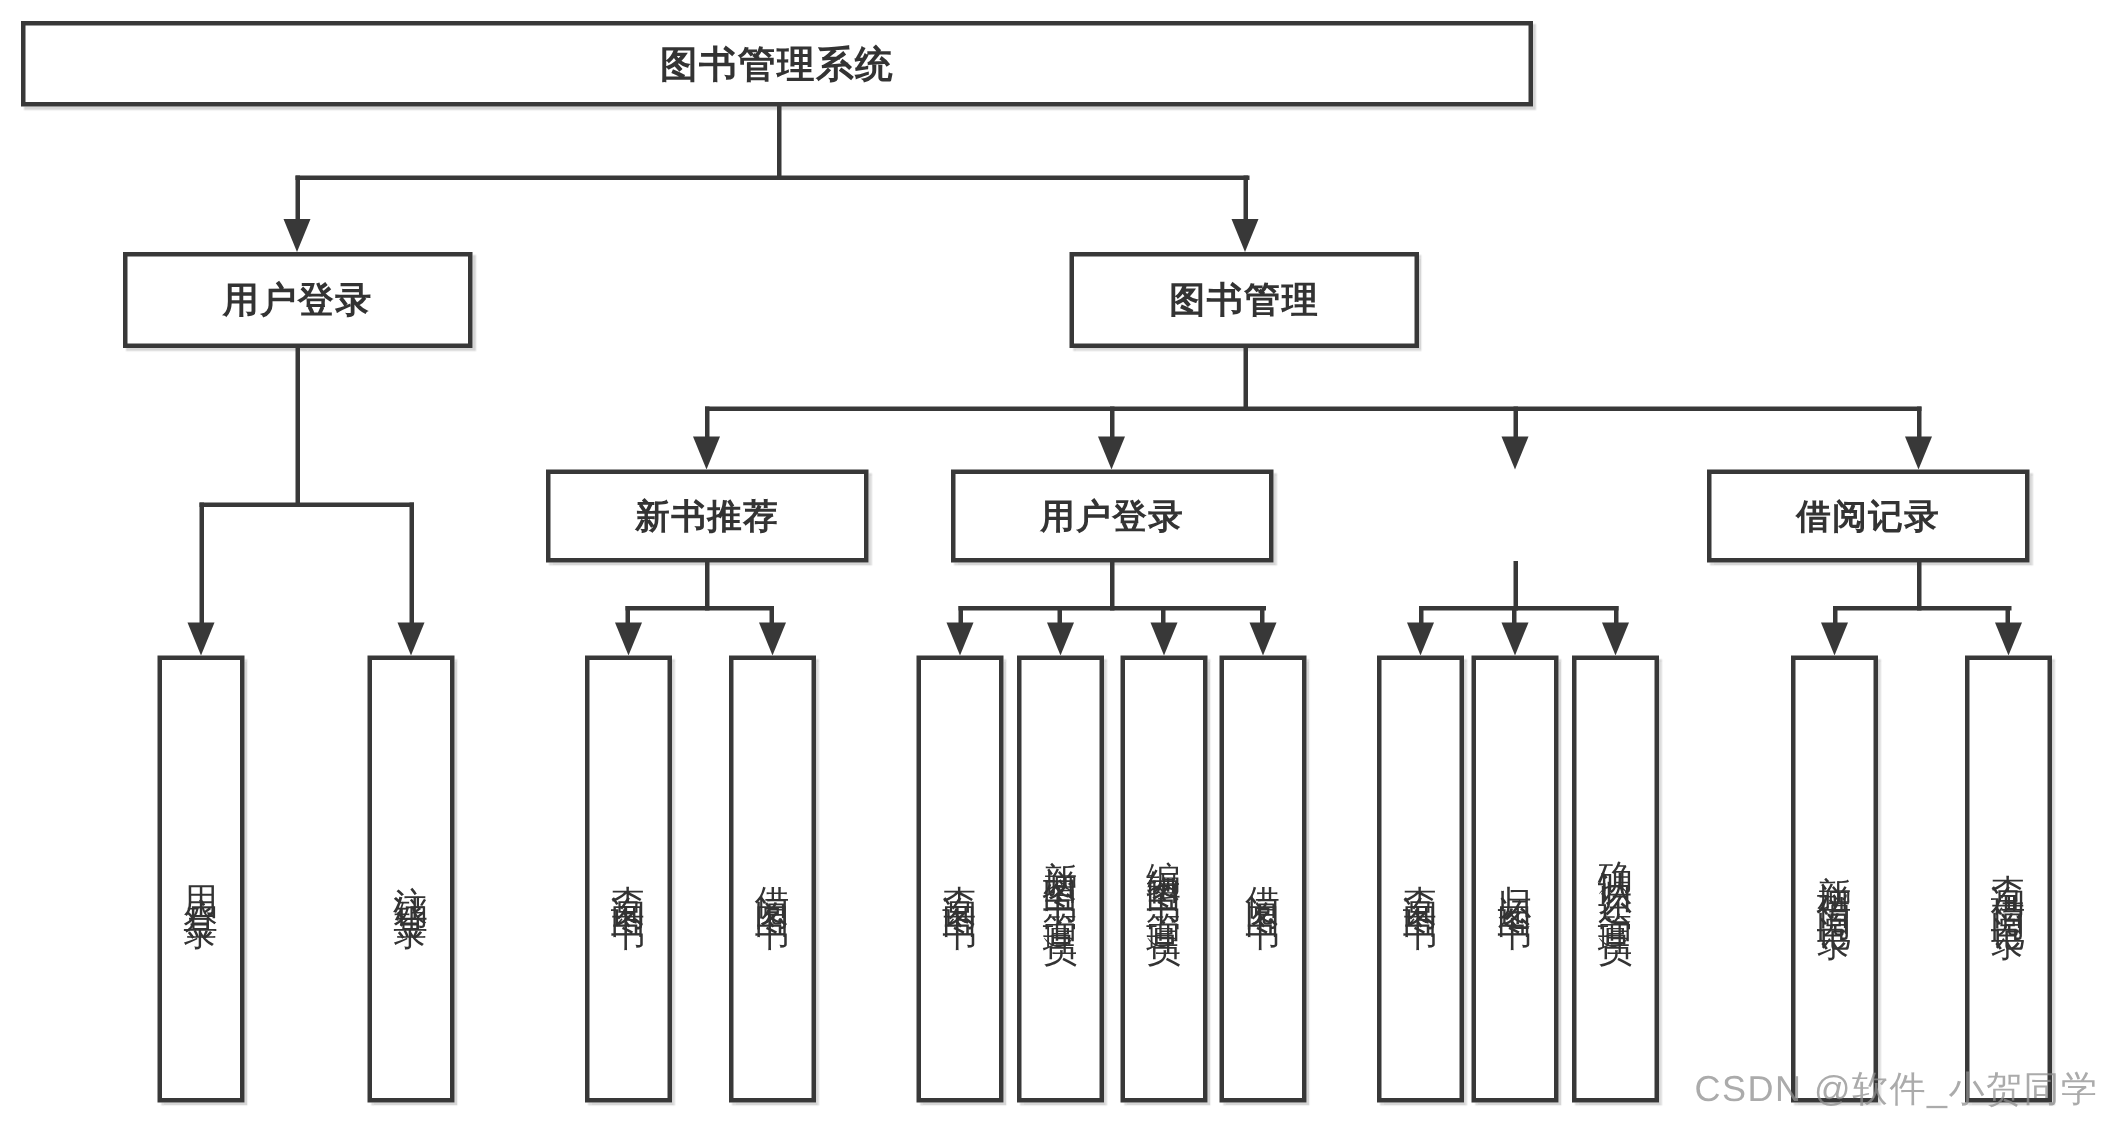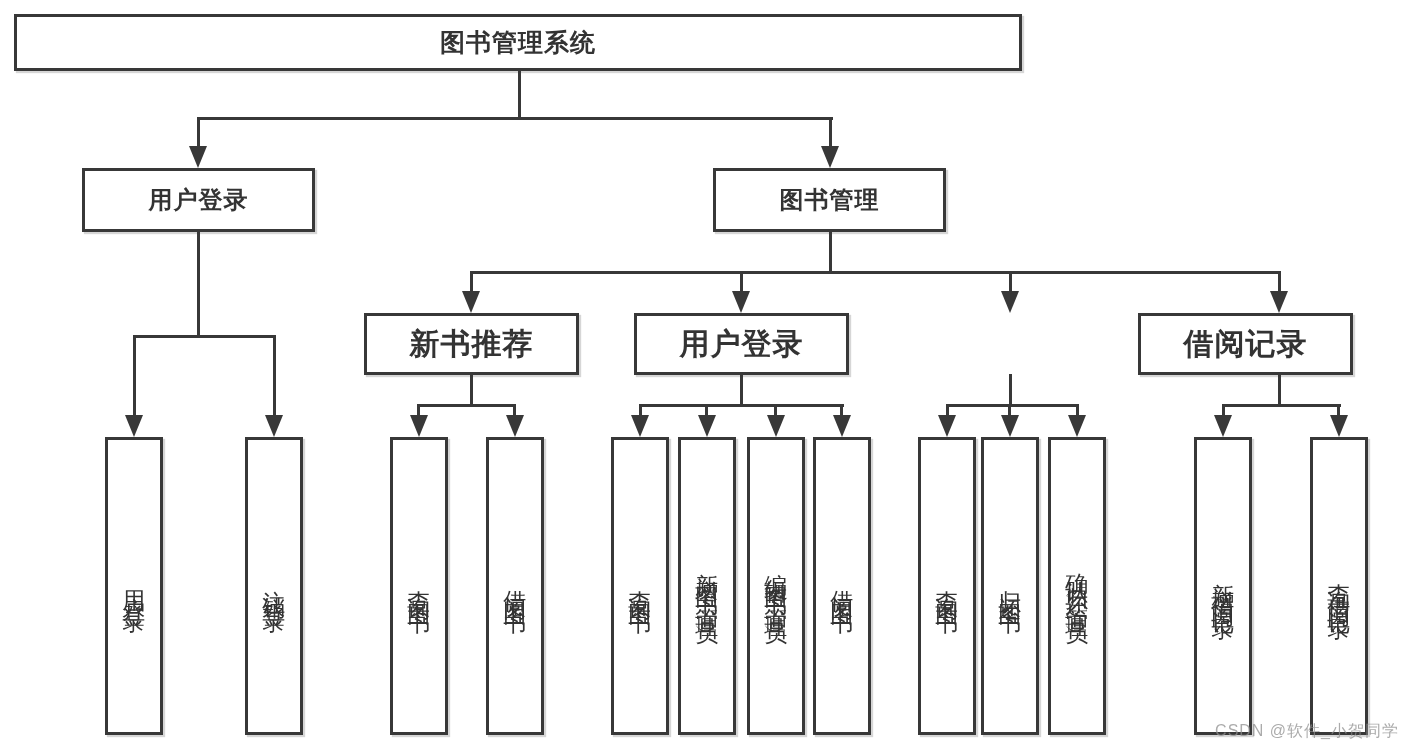--- a/index.html
+++ b/index.html
@@ -30,34 +30,34 @@
     position:absolute;box-sizing:border-box;
     background:var(--background);
     border:3px solid var(--line);
     display:flex;align-items:center;justify-content:center;
     box-shadow:2px 2px 1px rgba(0,0,0,0.16);
   }
   .top-box .lbl{font-size:25px;letter-spacing:1px;}
   .l2{top:168px;width:233px;height:64px;}
   .l2 .lbl{font-size:24px;letter-spacing:1px;}
   .l3{top:313px;width:215px;height:62px;}
-  .l3 .lbl{font-size:30px;letter-spacing:1px;}
+  .l3 .lbl{font-size:23px;letter-spacing:1px;}
   .leaf{top:437px;width:58px;height:298px;border-width:3px;}
   .lbl{color:var(--text);white-space:nowrap;font-weight:bold;}
   .vtext{
     writing-mode:vertical-rl;
     font-size:23px;
     letter-spacing:7px;
     line-height:1.15;
     color:var(--text);
   }
   #watermark{
     position:absolute;
     right:6px;bottom:5px;
-    font-size:16px;
+    font-size:24px;
     color:var(--watermark);
     opacity:0.75;
     letter-spacing:1px;
     z-index:10;
     pointer-events:none;
   }
 </style>
 </head>
 <body>
 

